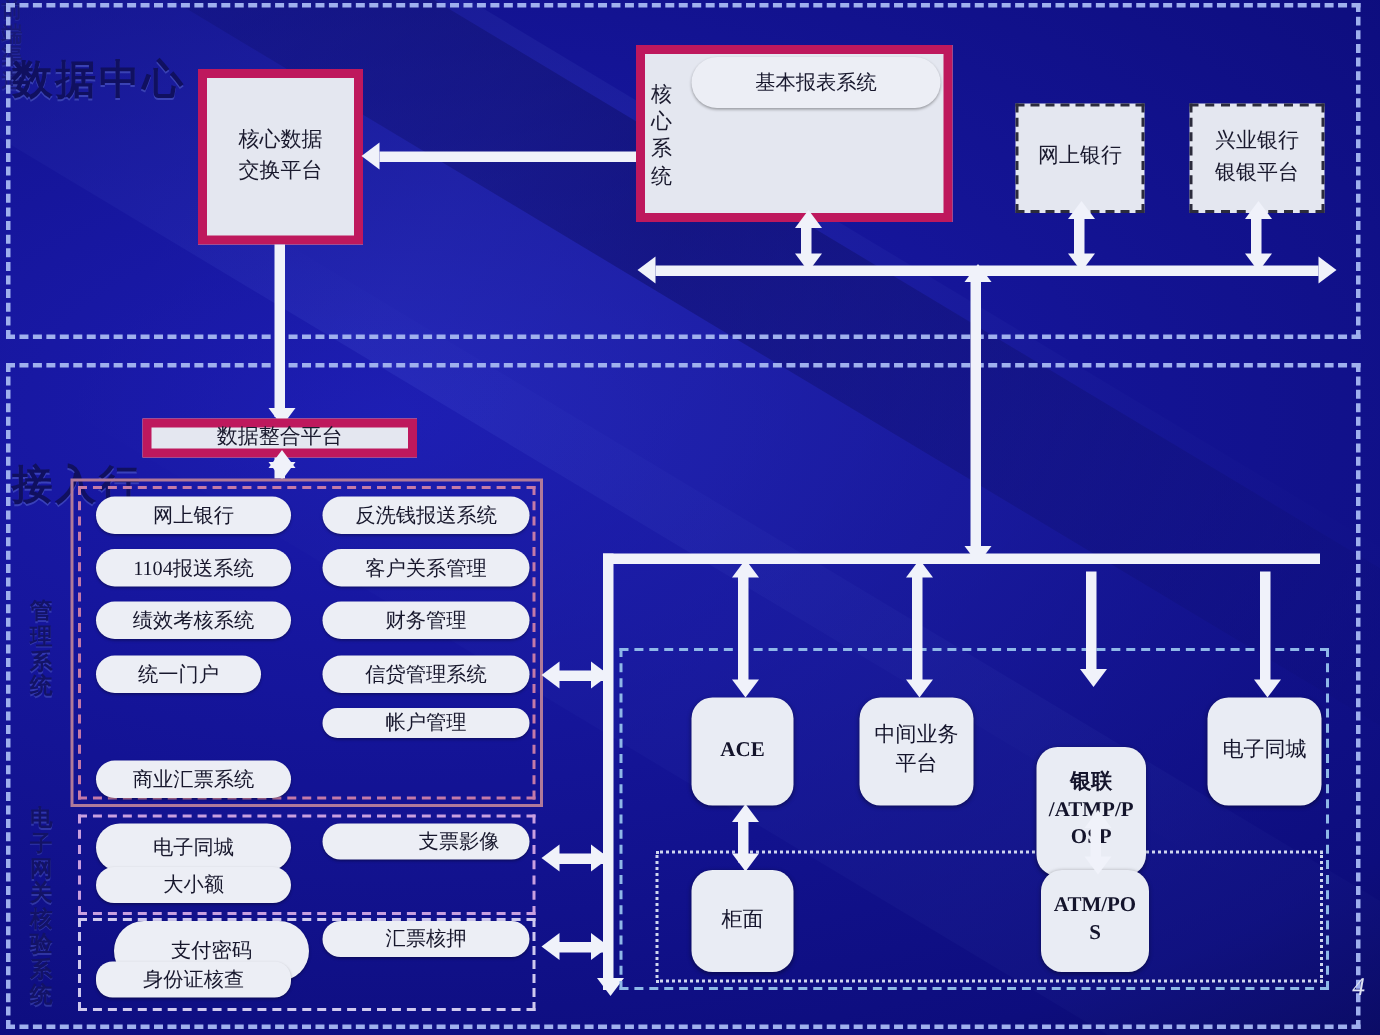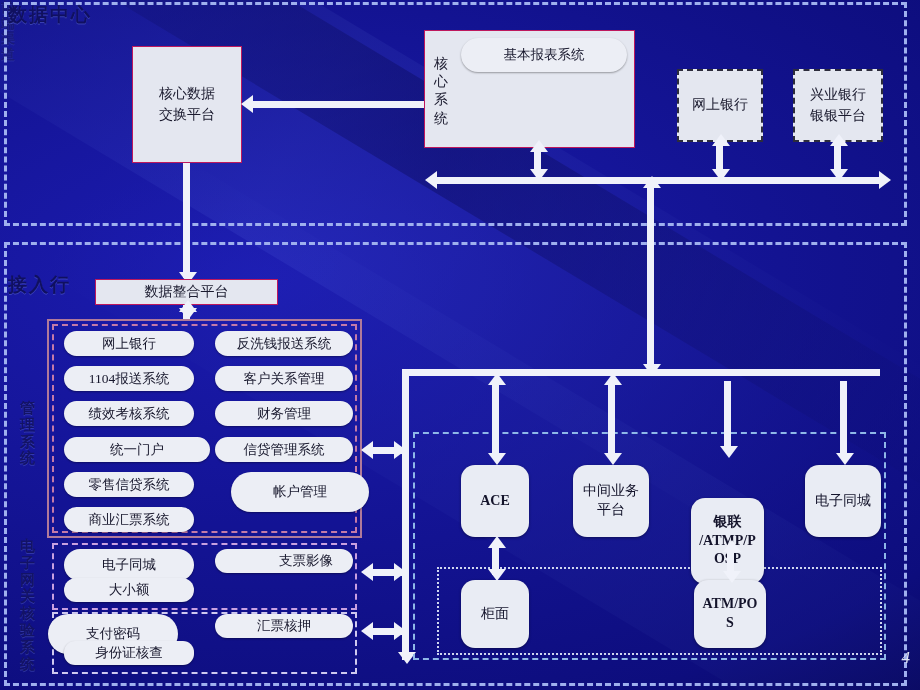--- a/index.html
+++ b/index.html
@@ -26,31 +26,31 @@
   .vignette{position:absolute;inset:0;
     background:radial-gradient(120% 85% at 28% 40%,rgba(40,40,200,.30) 0%,rgba(5,5,90,.55) 78%,rgba(2,2,60,.75) 100%);}
 
   
   .region{position:absolute;box-sizing:border-box;}
   #region-dc{left:4px;top:2px;width:903px;height:224px;
     border:3px dashed #9fb0ee;}
   #region-bank{left:4px;top:242px;width:903px;height:444px;
     border:3px dashed #9fb0ee;}
 
-  .region-title{position:absolute;color:#101060;font-size:19px;
-    letter-spacing:2px;font-weight:bold;text-shadow:0 1px 0 rgba(120,140,230,.35);}
+  .region-title{position:absolute;color:#101060;font-size:27px;
+    letter-spacing:2px;font-weight:bold;text-shadow:0 1px 0 rgba(120,140,230,.35);margin-top:33px;}
   #title-dc{left:8px;top:2px;}
   #title-bank{left:8px;top:272px;}
 
   
   .box{position:absolute;box-sizing:border-box;
     background:#e4e7f0;color:#1a1a2e;
     display:flex;align-items:center;justify-content:center;text-align:center;
     font-size:14px;line-height:1.45;}
-  .box.sq{border:1px solid #be185d;}
+  .box.sq{border:6px solid #be185d;}
   .box.dashbox{border:2px dashed #2c2c3c;}
   .pill{position:absolute;box-sizing:border-box;
     background:#eceef5;border-radius:999px;color:#17172c;
     display:flex;align-items:center;justify-content:center;text-align:center;
     font-size:13.5px;box-shadow:0 1px 2px rgba(0,0,0,.35);}
   .rbox{position:absolute;box-sizing:border-box;background:#e9ecf4;
     border-radius:14px;color:#14142b;
     display:flex;align-items:center;justify-content:center;text-align:center;
     font-size:14px;line-height:1.35;font-weight:bold;
     box-shadow:0 1px 3px rgba(0,0,0,.4);}
@@ -152,38 +152,37 @@
   <div class="arr arr-up" style="left:179px;top:300px;"></div>
   <div class="arr arr-dn" style="left:179px;top:308px;"></div>
 
   <div class="panel" id="panel-mgmt"></div>
   <div class="panel" id="panel-mgmt-inner"></div>
   <div class="vlabel" style="left:18px;top:400px;">管理系统</div>
 
   <div class="pill" style="left:64px;top:331px;width:130px;height:25px;">网上银行</div>
   <div class="pill" style="left:64px;top:366px;width:130px;height:25px;">1104报送系统</div>
   <div class="pill" style="left:64px;top:401px;width:130px;height:25px;">绩效考核系统</div>
-  <div class="pill" style="left:64px;top:437px;width:146px;height:25px;">统一门户</div>
-  <div class="pill" style="left:64px;top:472px;width:130px;height:25px;">零售信贷系统</div>
+  <div class="pill" style="left:64px;top:437px;width:110px;height:25px;">统一门户</div>
   <div class="pill" style="left:64px;top:507px;width:130px;height:25px;">商业汇票系统</div>
 
   <div class="pill" style="left:215px;top:331px;width:138px;height:25px;">反洗钱报送系统</div>
   <div class="pill" style="left:215px;top:366px;width:138px;height:25px;">客户关系管理</div>
   <div class="pill" style="left:215px;top:401px;width:138px;height:25px;">财务管理</div>
   <div class="pill" style="left:215px;top:437px;width:138px;height:25px;">信贷管理系统</div>
-  <div class="pill" style="left:215px;top:472px;width:138px;height:40px;margin-left:16px;">帐户管理</div>
+  <div class="pill" style="left:215px;top:472px;width:138px;height:20px;">帐户管理</div>
 
   <div class="panel" id="panel-egw"></div>
   <div class="vlabel" style="left:18px;top:538px;">电子网关核验系统</div>
   <div class="pill" style="left:64px;top:549px;width:130px;height:32px;">电子同城</div>
   <div class="pill" style="left:64px;top:578px;width:130px;height:24px;">大小额</div>
   <div class="pill" style="left:215px;top:549px;width:138px;height:24px;padding-left:44px;">支票影像</div>
 
   <div class="panel" id="panel-verify"></div>
-  <div class="pill" style="left:48px;top:614px;width:130px;height:40px;font-family:Liberation Serif, serif;">支付密码</div>
+  <div class="pill" style="left:76px;top:614px;width:130px;height:40px;font-family:Liberation Serif, serif;">支付密码</div>
   <div class="pill" style="left:64px;top:641px;width:130px;height:24px;border-radius:11px;">身份证核查</div>
   <div class="pill" style="left:215px;top:614px;width:138px;height:24px;">汇票核押</div>
 
   <div class="ln vln" style="left:402px;top:369px;height:291px;"></div>
   <div class="arr arr-dn" style="left:398px;top:652px;"></div>
 
   <div class="ln hln" style="left:371px;top:447px;width:33px;"></div>
   <div class="arr arr-lf" style="left:361px;top:441px;"></div>
   <div class="arr arr-rt" style="left:394px;top:441px;"></div>
 

